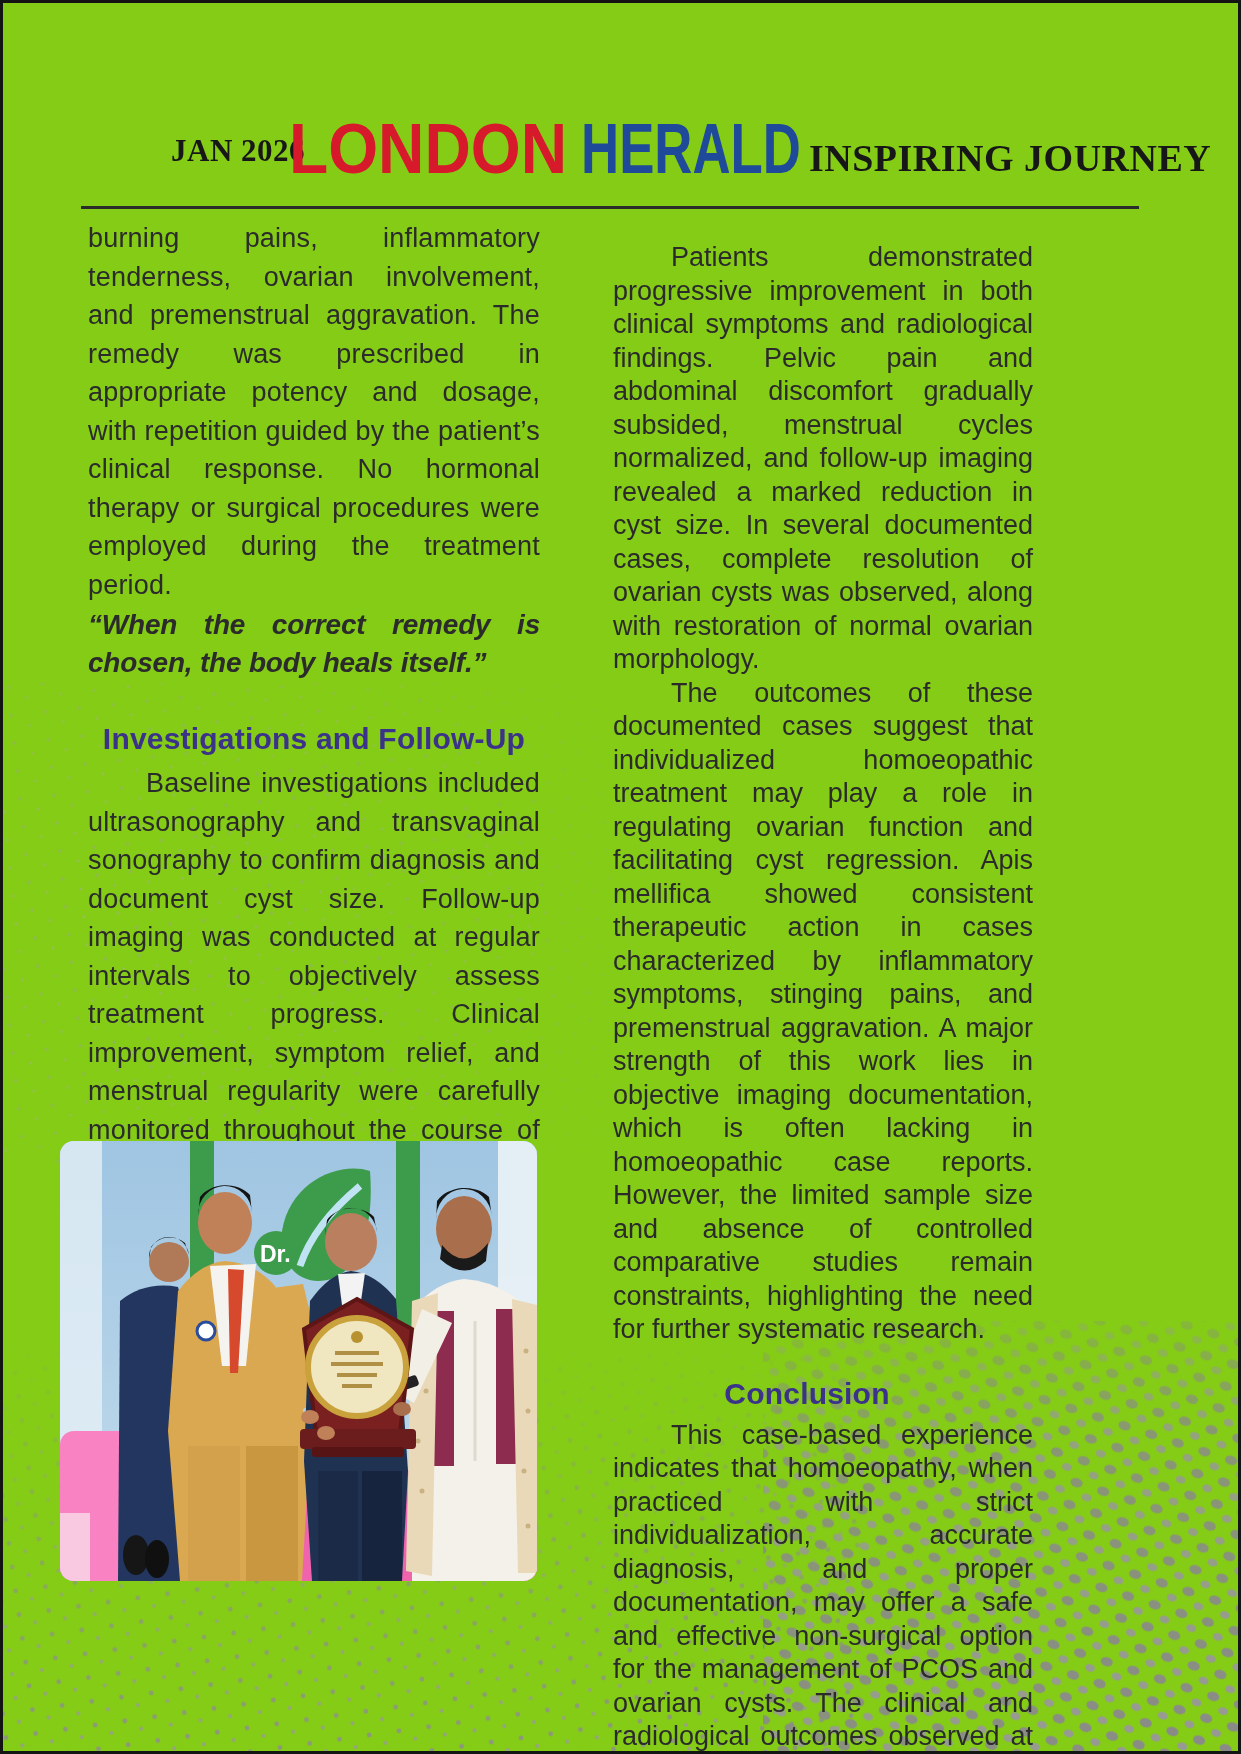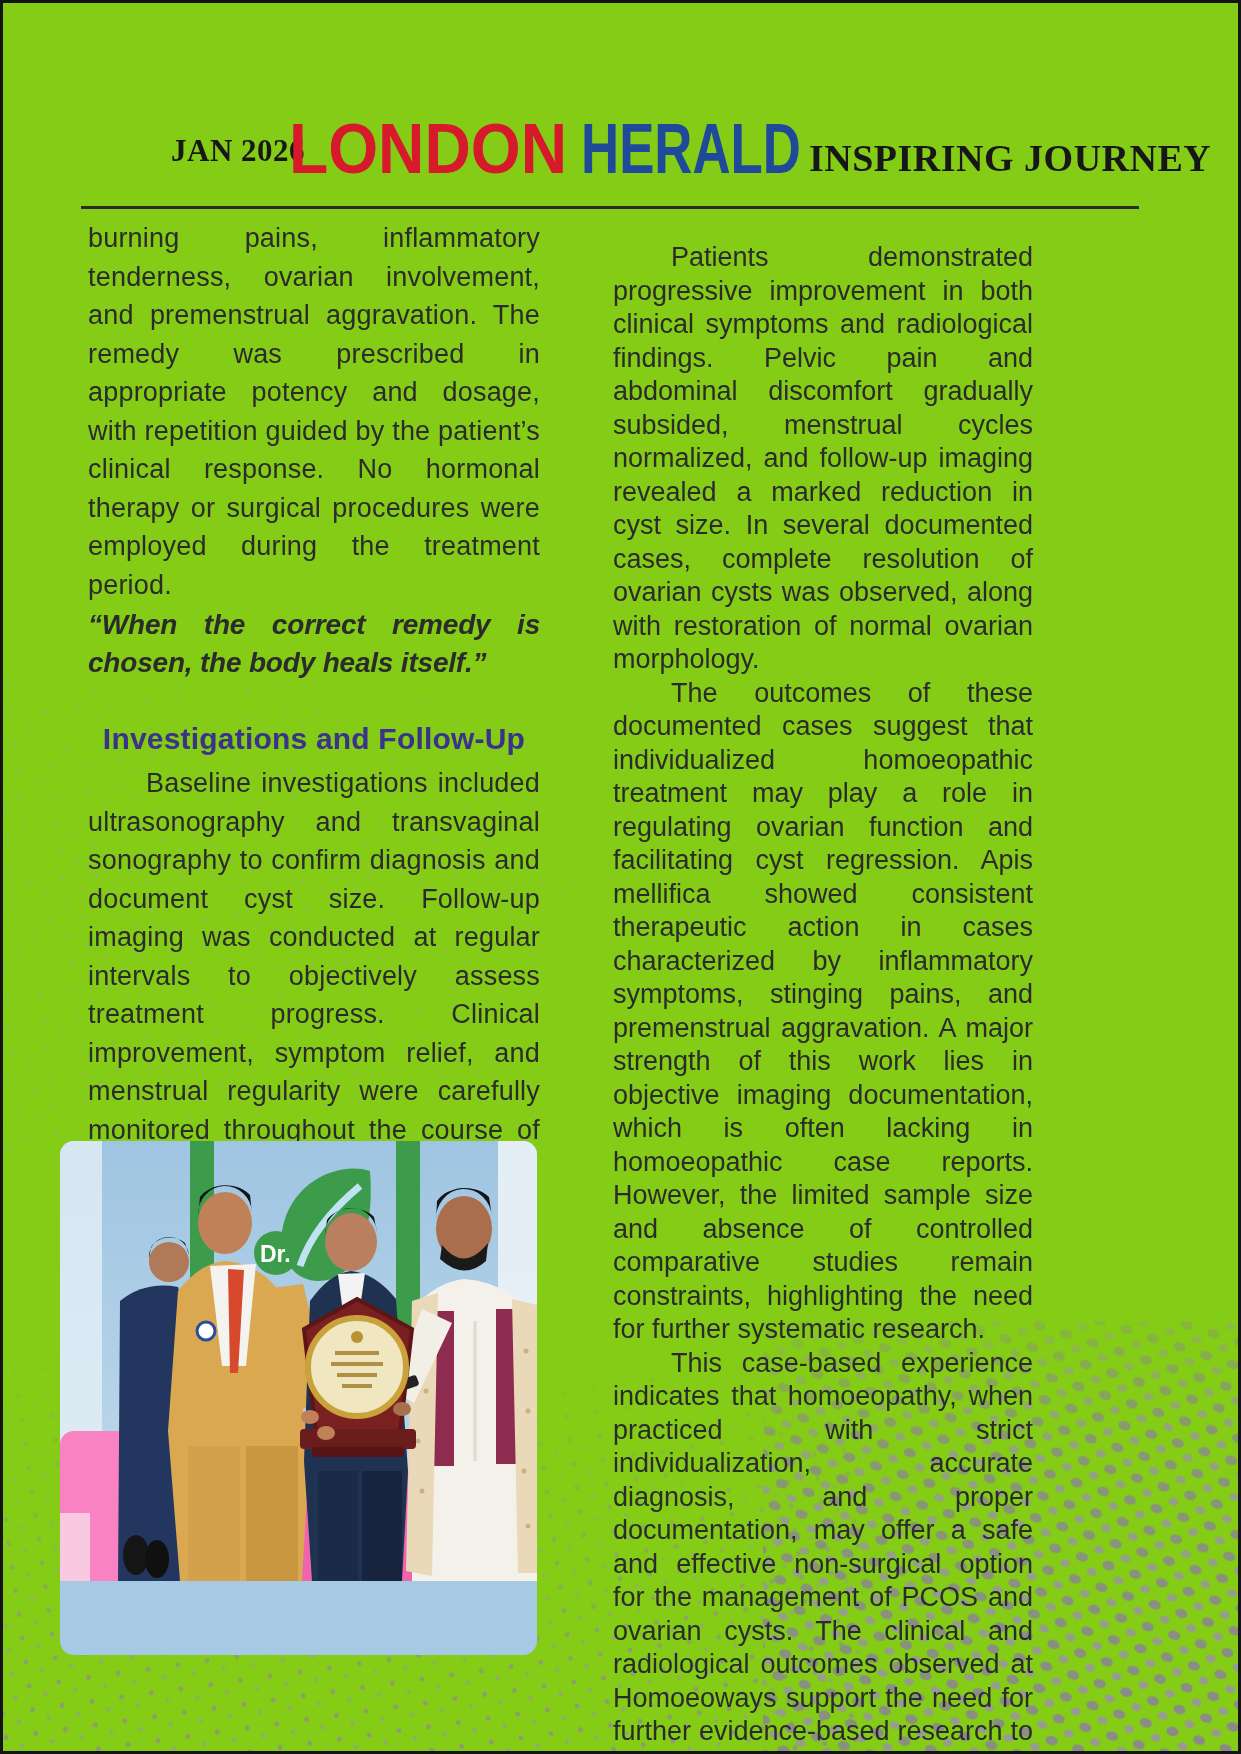--- a/index.html
+++ b/index.html
@@ -35,21 +35,21 @@
   .indent{text-indent:58px;}
   .quote{font-weight:bold;font-style:italic;font-size:28px !important;letter-spacing:-0.2px !important;line-height:38px !important;margin-top:2px !important;}
   .section-heading{
     font-size:30px;font-weight:bold;color:#3a3389;text-align:center;
     margin:40px 0 8px 0;letter-spacing:0.2px;
   }
   .col-right .section-heading{margin:30px 0 8px 0;}
   .col-right .section-heading:first-child{margin-top:0;}
   
   .photo{
-    position:absolute;left:57px;top:1138px;width:477px;height:514px;z-index:2;
+    position:absolute;left:57px;top:1138px;width:477px;height:440px;z-index:2;
     margin:0;border-radius:14px;overflow:hidden;background:#a6c9e4;
   }
 </style>
 </head>
 <body>
 
 <div class="page">
 
   <svg class="texture tex-left" width="640" height="480" viewBox="0 0 640 480">
     <defs>
@@ -217,16 +217,17 @@
         <ellipse cx="342" cy="268" rx="9" ry="7" fill="#a96f4d"></ellipse>
       </g>
     </svg>
   </figure>
 
   <section class="col col-right">
     <p class="indent">Patients demonstrated progressive improvement in both clinical symptoms and radiological findings. Pelvic pain and abdominal discomfort gradually subsided, menstrual cycles normalized, and follow-up imaging revealed a marked reduction in cyst size. In several documented cases, complete resolution of ovarian cysts was observed, along with restoration of normal ovarian morphology.</p>
 
     <p class="indent">The outcomes of these documented cases suggest that individualized homoeopathic treatment may play a role in regulating ovarian function and facilitating cyst regression. Apis mellifica showed consistent therapeutic action in cases characterized by inflammatory symptoms, stinging pains, and premenstrual aggravation. A major strength of this work lies in objective imaging documentation, which is often lacking in homoeopathic case reports. However, the limited sample size and absence of controlled comparative studies remain constraints, highlighting the need for further systematic research.</p>
 
+    <h2 class="section-heading">Conclusion</h2>
     <p class="indent">This case-based experience indicates that homoeopathy, when practiced with strict individualization, accurate diagnosis, and proper documentation, may offer a safe and effective non-surgical option for the management of PCOS and ovarian cysts. The clinical and radiological outcomes observed at Homoeoways support the need for further evidence-based research to scientifically validate these findings.</p>
   </section>
 
 </div>
 
 </body></html>

